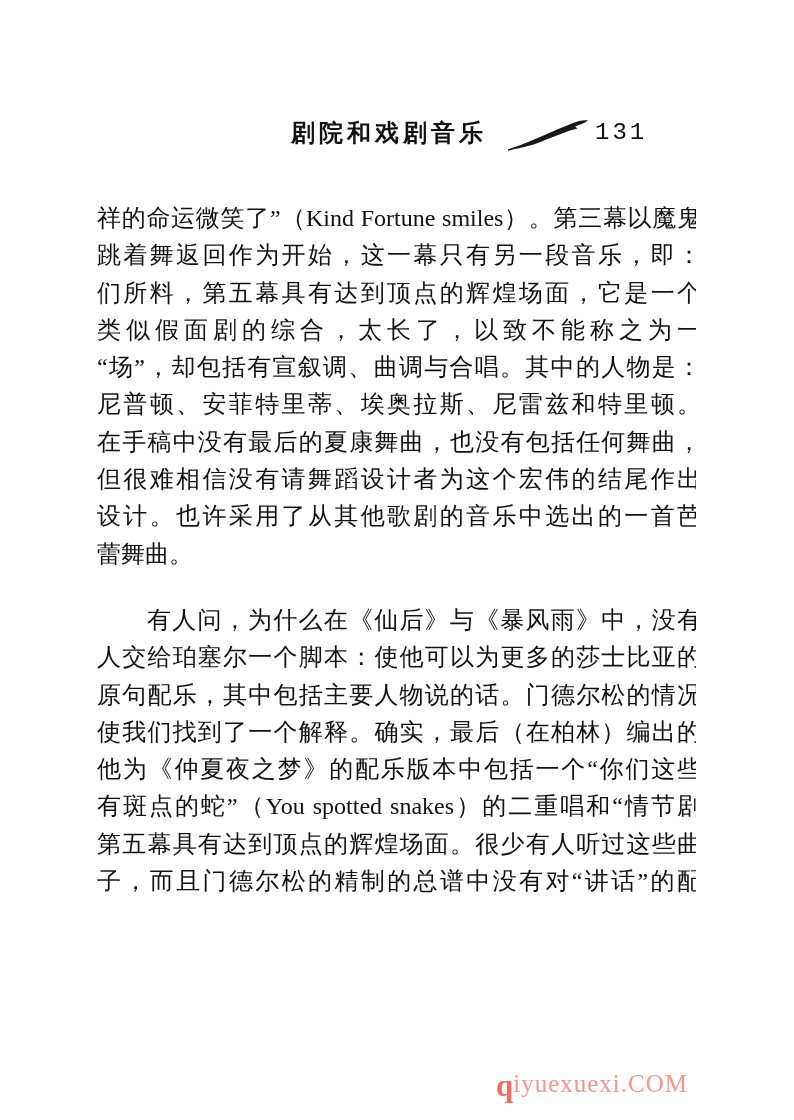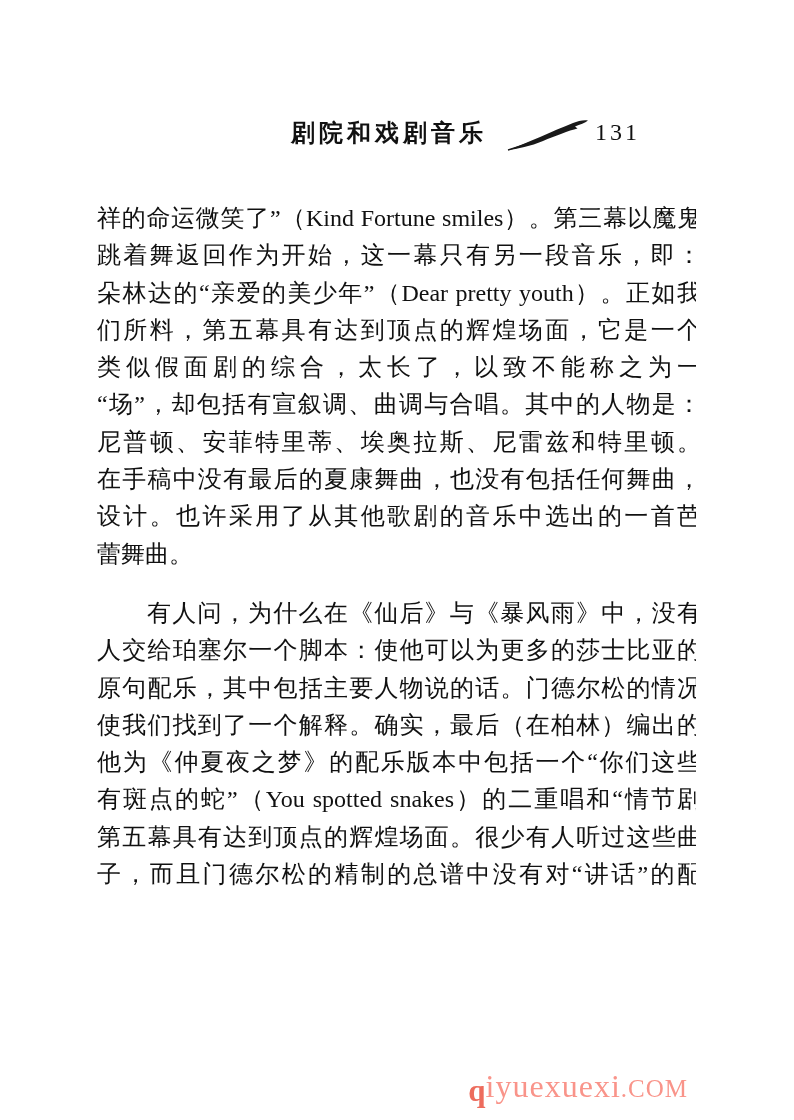--- a/index.html
+++ b/index.html
@@ -32,36 +32,36 @@
     top: 118px;
     width: 86px;
     height: 36px;
   }
   .page-number {
     position: absolute;
     left: 595px;
     top: 119px;
     font-size: 24px;
     letter-spacing: 3px;
-    font-family: Liberation Serif, serif;
+    font-family: Liberation Mono, monospace;
     white-space: nowrap;
   }
   
   .body-text {
     position: absolute;
     left: 97px;
     top: 200px;
     width: 604px;
   }
   .para {
     margin: 0;
     padding: 0;
   }
   .para + .para {
-    margin-top: 22px;
+    margin-top: 29px;
   }
   .line {
     font-size: 24px;
     line-height: 37.3px;
     height: 37.3px;
     white-space: nowrap;
     text-align: justify;
     text-align-last: justify;
     text-justify: inter-character;
     overflow: visible;
@@ -82,21 +82,21 @@
     line-height: 1;
   }
   .wm-initial {
     color: var(--watermark_initial, #ed6c5d);
     font-size: 31px;
     font-weight: bold;
     vertical-align: -4px;
   }
   .wm-name {
     color: var(--watermark_text, #f9948a);
-    font-size: 32px;
+    font-size: 25px;
     letter-spacing: 1px;
   }
   .wm-domain {
     color: var(--watermark_text, #f9948a);
     font-size: 25px;
     letter-spacing: 1px;
   }
 </style>
 </head>
 <body>
@@ -110,26 +110,26 @@
     <path d="M3 32 C20 27 44 18 62 10" stroke="#1a1a1a" stroke-width="1.4" fill="none"></path>
   </svg>
 
   <div class="page-number">131</div>
 
   <div class="body-text">
 
     <div class="para">
       <div class="line">祥的命运微笑了”（Kind Fortune smiles）。第三幕以魔鬼</div>
       <div class="line">跳着舞返回作为开始，这一幕只有另一段音乐，即：</div>
-      <div class="line">朵林达的“亲爱的美少年”（Dear pretty youth）。正如我</div>
       <div class="line">们所料，第五幕具有达到顶点的辉煌场面，它是一个</div>
       <div class="line">类似假面剧的综合，太长了，以致不能称之为一</div>
       <div class="line">“场”，却包括有宣叙调、曲调与合唱。其中的人物是：</div>
       <div class="line">尼普顿、安菲特里蒂、埃奥拉斯、尼雷兹和特里顿。</div>
       <div class="line">在手稿中没有最后的夏康舞曲，也没有包括任何舞曲，</div>
+      <div class="line">但很难相信没有请舞蹈设计者为这个宏伟的结尾作出</div>
       <div class="line">设计。也许采用了从其他歌剧的音乐中选出的一首芭</div>
       <div class="line no-stretch">蕾舞曲。</div>
     </div>
 
     <div class="para">
       <div class="line indent">有人问，为什么在《仙后》与《暴风雨》中，没有</div>
       <div class="line">人交给珀塞尔一个脚本：使他可以为更多的莎士比亚的</div>
       <div class="line">原句配乐，其中包括主要人物说的话。门德尔松的情况</div>
       <div class="line">使我们找到了一个解释。确实，最后（在柏林）编出的</div>
       <div class="line">他为《仲夏夜之梦》的配乐版本中包括一个“你们这些</div>

